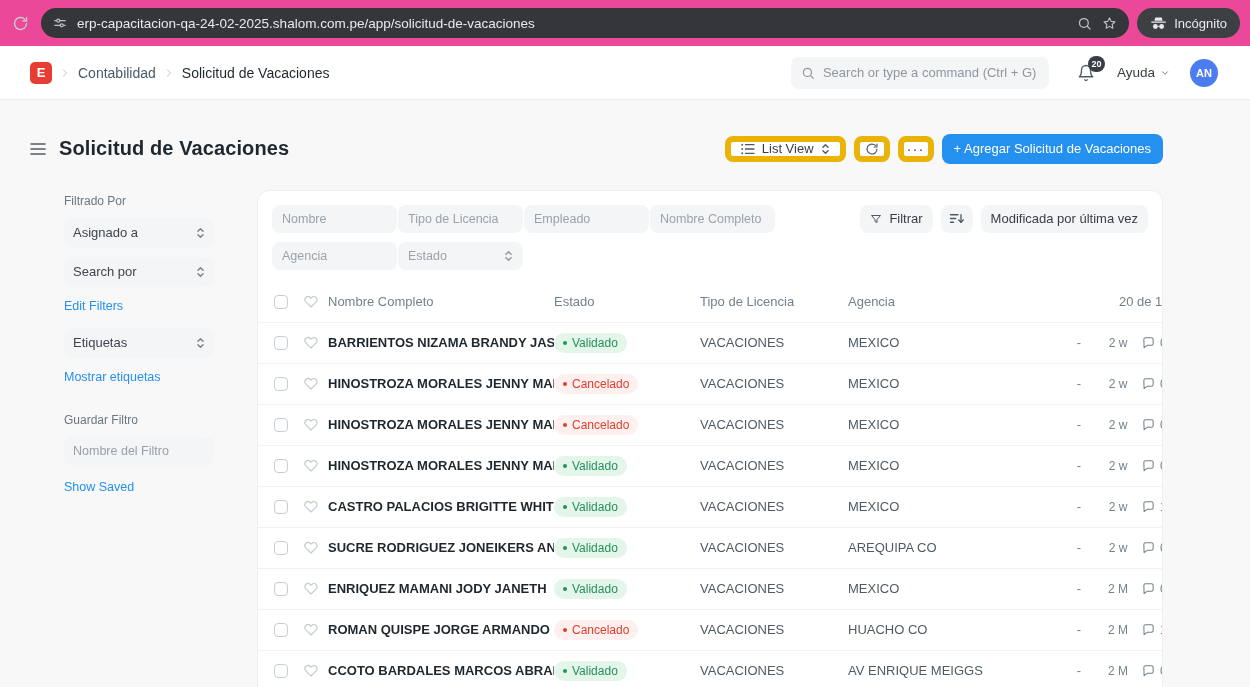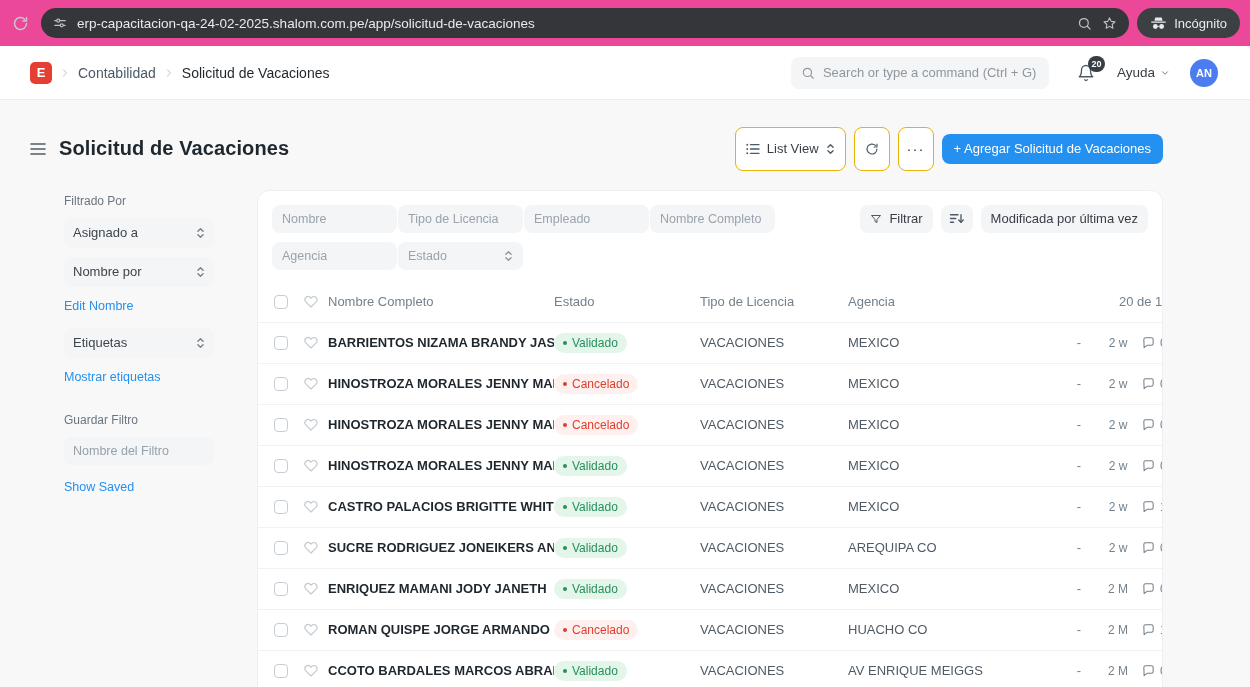--- a/index.html
+++ b/index.html
@@ -34,21 +34,21 @@
   .bell-badge { position:absolute; top:-8px; right:-10px; background:#383E45; color:#fff; font-size:9px; border-radius:9px; min-width:17px; height:16px; display:flex; align-items:center; justify-content:center; padding:0 3px; font-weight:700; }
   .help { display:flex; align-items:center; gap:5px; font-size:13.5px; color:#383E45; margin-right:20px; cursor:pointer; }
   .help .chev { color:#74808B; display:flex; }
   .avatar { width:28px; height:28px; border-radius:50%; background:#4C7DF0; color:#fff; font-size:11px; font-weight:700; display:flex; align-items:center; justify-content:center; cursor:pointer; }
 
   
   .page-head { display:flex; align-items:center; padding:24px 87px 16px 30px; }
   .burger { color:#525B66; display:flex; margin-right:13px; cursor:pointer; }
   .page-title { font-size:20px; font-weight:700; color:#1F272E; flex:1; letter-spacing:.1px; }
   .head-actions { display:flex; align-items:center; gap:8px; }
-  .head-btn { height:44px; border:1px solid #eab308; background:#fff; border-radius:8px; display:flex; align-items:center; gap:7px; padding:0 10px; font-size:13px; color:#383E45; cursor:pointer; }
+  .head-btn { height:26px; border:6px solid #eab308; background:#fff; border-radius:8px; display:flex; align-items:center; gap:7px; padding:0 10px; font-size:13px; color:#383E45; cursor:pointer; }
   .head-btn .ico { color:#4C5A67; display:flex; }
   .head-icon-btn { width:36px; justify-content:center; padding:0; }
   .dots { font-size:15px; letter-spacing:1px; color:#383E45; line-height:1; }
   .primary-btn { height:30px; background:#2490EF; color:#fff; border:none; border-radius:8px; padding:0 12px; font-size:13px; display:flex; align-items:center; cursor:pointer; white-space:nowrap; }
 
   
   .content { display:flex; align-items:flex-start; padding:0 87px 0 30px; gap:43px; }
 
   .sidebar { width:150px; flex:none; padding-top:4px;margin-left:34px; }
   .side-label { font-size:12px; color:#6C7680; margin:0 0 10px; }
@@ -235,29 +235,29 @@
     <div class="side-select">
       <span>Asignado a</span>
       <span class="carets">
         <svg width="9" height="12" viewBox="0 0 10 14" fill="none" stroke="currentColor" stroke-width="1.6" stroke-linecap="round" stroke-linejoin="round">
             <polyline points="2 5 5 2 8 5"></polyline>
             <polyline points="2 9 5 12 8 9"></polyline>
           </svg>
       </span>
     </div>
     <div class="side-select">
-      <span>Nombre por</span>
+      <span>Search por</span>
       <span class="carets">
         <svg width="9" height="12" viewBox="0 0 10 14" fill="none" stroke="currentColor" stroke-width="1.6" stroke-linecap="round" stroke-linejoin="round">
             <polyline points="2 5 5 2 8 5"></polyline>
             <polyline points="2 9 5 12 8 9"></polyline>
           </svg>
       </span>
     </div>
-    <a class="side-link">Edit Nombre</a>
+    <a class="side-link">Edit Filters</a>
     <div class="side-select">
       <span>Etiquetas</span>
       <span class="carets">
         <svg width="9" height="12" viewBox="0 0 10 14" fill="none" stroke="currentColor" stroke-width="1.6" stroke-linecap="round" stroke-linejoin="round">
             <polyline points="2 5 5 2 8 5"></polyline>
             <polyline points="2 9 5 12 8 9"></polyline>
           </svg>
       </span>
     </div>
     <a class="side-link">Mostrar etiquetas</a>

